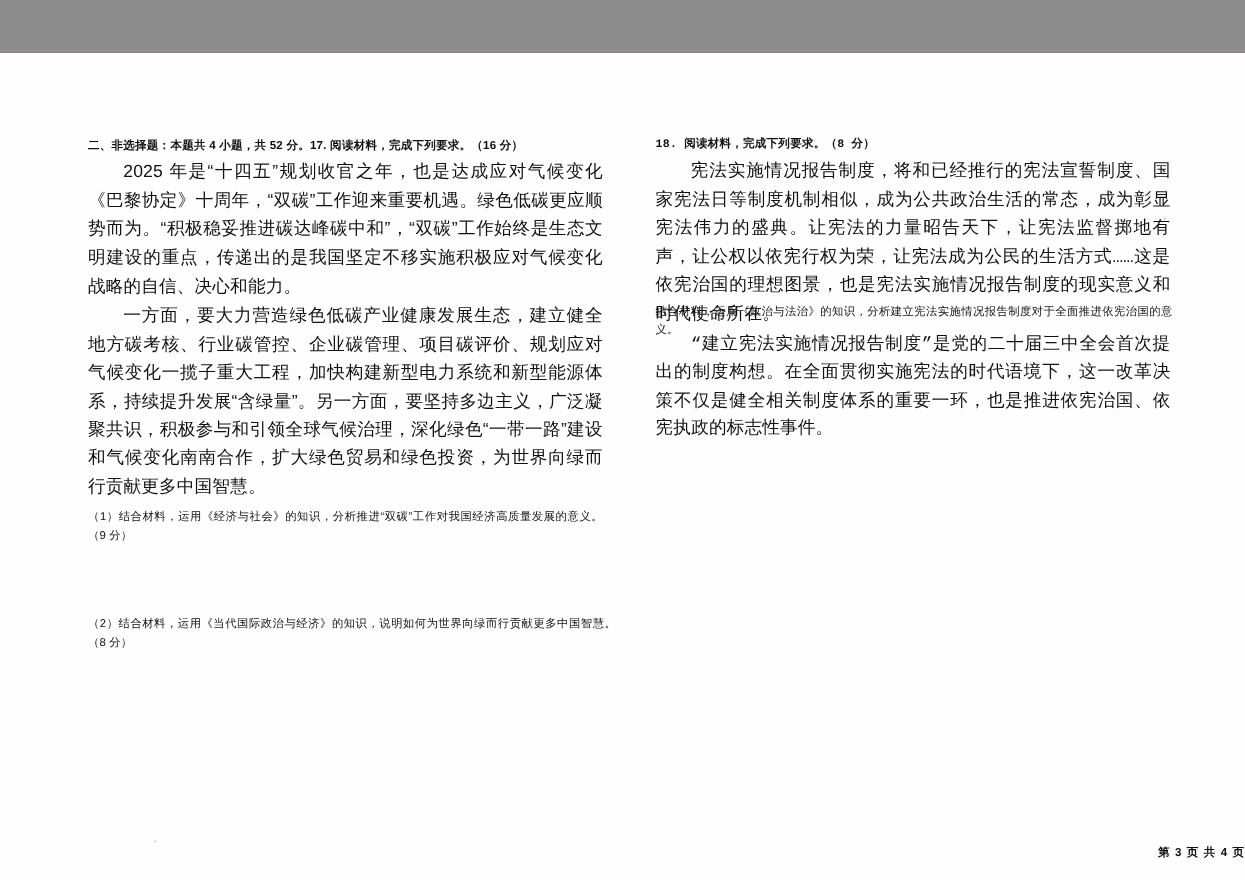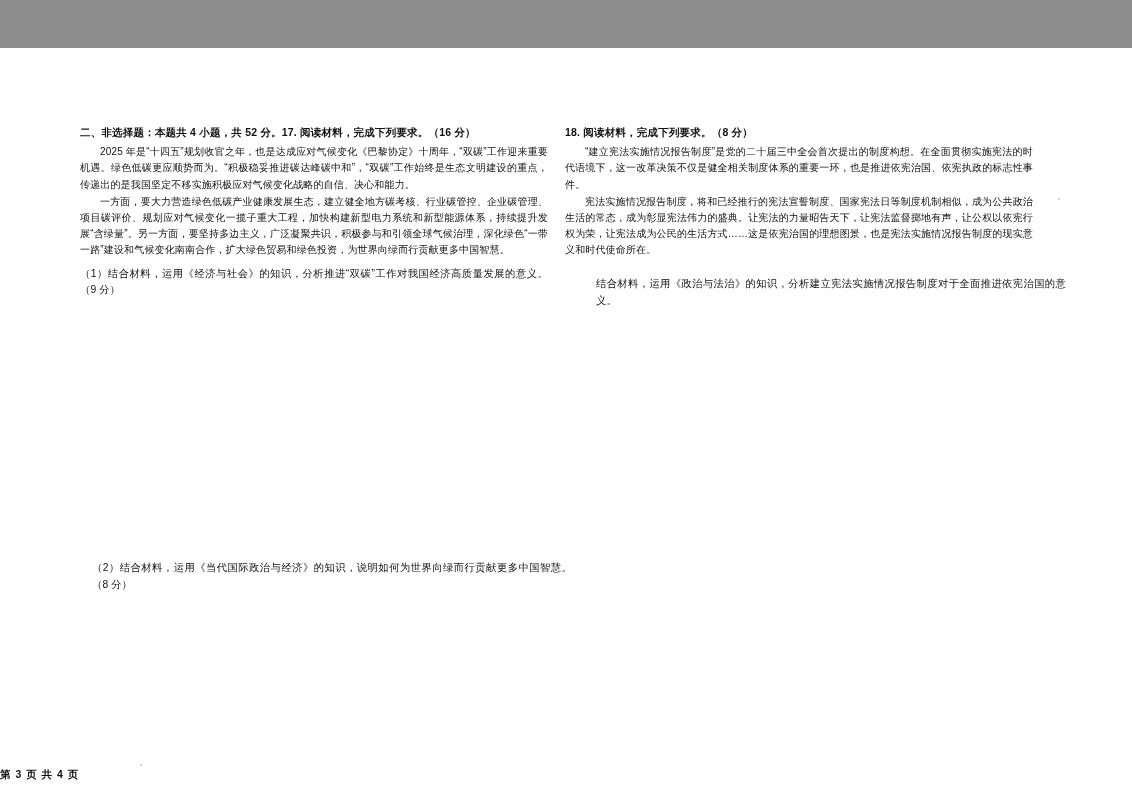--- a/index.html
+++ b/index.html
@@ -28,52 +28,53 @@
   }
   .col {
     position: absolute;
     top: 76px;
   }
   .col-left {
     left: 80px;
     width: 468px;
   }
   .col-right {
-    left: 565px;
+    left: 596px;
     width: 468px;
+    font-family: Liberation Mono, monospace;
   }
   .hd {
     font-size: 10.5px;
     font-weight: bold;
     line-height: 1.55;
     letter-spacing: 0.2px;
     margin: 0 0 4px 0;
   }
   .para {
-    font-size: 10px;
+    font-size: 16px;
     line-height: 1.62;
     text-align: justify;
     text-justify: inter-ideograph;
     margin: 0 0 1px 0;
     text-indent: 2em;
     letter-spacing: 0.15px;
   }
   .q {
     font-size: 10.3px;
     line-height: 1.62;
     text-align: justify;
     margin: 0;
     text-indent: 0;
     letter-spacing: 0.15px;
   }
   .gap-sm { height: 6px; }
   .spacer-answer-1 { height: 196px; }
   .q2 {
     position: absolute;
-    left: 92px;
+    left: 80px;
     top: 512px;
     width: 480px;
     font-size: 10.3px;
     line-height: 1.62;
     letter-spacing: 0.15px;
   }
   .q18-close {
     position: absolute;
     left: 596px;
     top: 228px;
@@ -81,21 +82,21 @@
     font-size: 10.3px;
     line-height: 1.62;
     letter-spacing: 0.15px;
     text-align: justify;
   }
   .footer {
     position: absolute;
     left: 0;
     right: 0;
     top: 720px;
-    text-align: left;
+    text-align: right;
     font-size: 10.5px;
     font-weight: bold;
     letter-spacing: 1px;
   }
   .speck {
     position: absolute;
     width: 2px;
     height: 2px;
     background: #c9c9c9;
     border-radius: 50%;
@@ -118,22 +119,22 @@
       <p class="q">（1）结合材料，运用《经济与社会》的知识，分析推进“双碳”工作对我国经济高质量发展的意义。（9 分）</p>
       <div class="spacer-answer-1"></div>
     </div>
 
     <div class="q2">
       <p class="q">（2）结合材料，运用《当代国际政治与经济》的知识，说明如何为世界向绿而行贡献更多中国智慧。（8 分）</p>
     </div>
 
     <div class="col col-right">
       <p class="hd">18. 阅读材料，完成下列要求。（8 分）</p>
+      <p class="para">宪法实施情况报告制度，将和已经推行的宪法宣誓制度、国家宪法日等制度机制相似，成为公共政治生活的常态，成为彰显宪法伟力的盛典。让宪法的力量昭告天下，让宪法监督掷地有声，让公权以依宪行权为荣，让宪法成为公民的生活方式……这是依宪治国的理想图景，也是宪法实施情况报告制度的现实意义和时代使命所在。</p>
       <p class="para">“建立宪法实施情况报告制度”是党的二十届三中全会首次提出的制度构想。在全面贯彻实施宪法的时代语境下，这一改革决策不仅是健全相关制度体系的重要一环，也是推进依宪治国、依宪执政的标志性事件。</p>
-      <p class="para">宪法实施情况报告制度，将和已经推行的宪法宣誓制度、国家宪法日等制度机制相似，成为公共政治生活的常态，成为彰显宪法伟力的盛典。让宪法的力量昭告天下，让宪法监督掷地有声，让公权以依宪行权为荣，让宪法成为公民的生活方式……这是依宪治国的理想图景，也是宪法实施情况报告制度的现实意义和时代使命所在。</p>
     </div>
 
     <div class="q18-close">
       <p class="q">结合材料，运用《政治与法治》的知识，分析建立宪法实施情况报告制度对于全面推进依宪治国的意义。</p>
     </div>
 
     <div class="footer">第 3 页 共 4 页</div>
 
   </div>
 </div>

